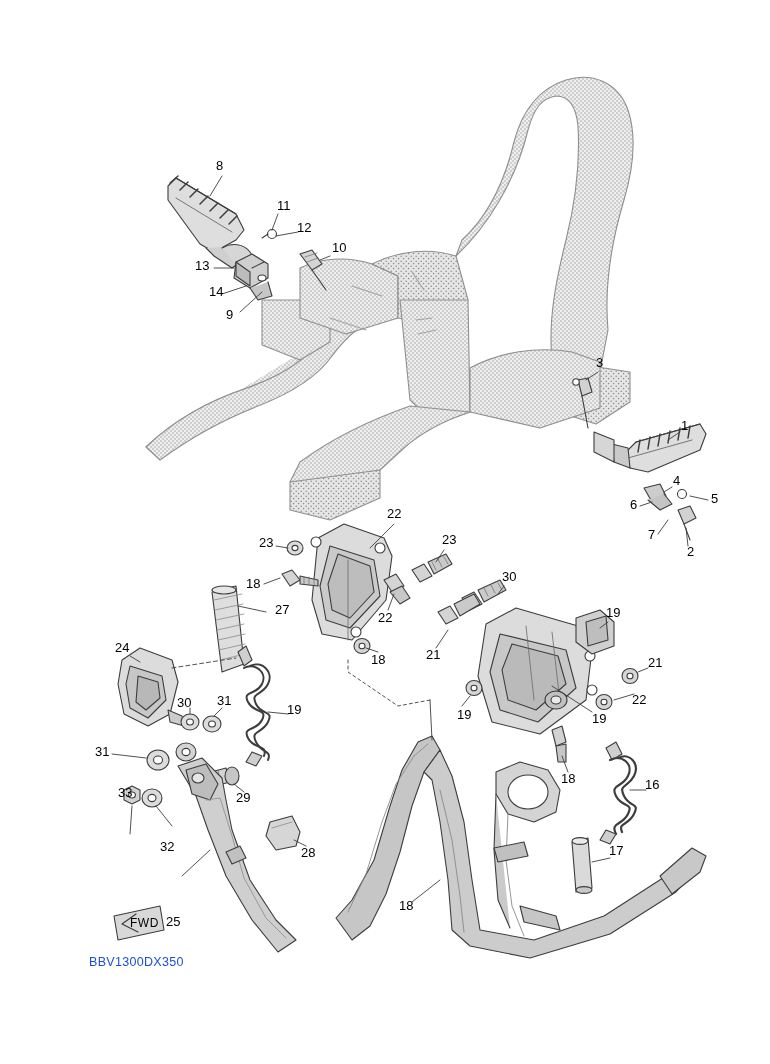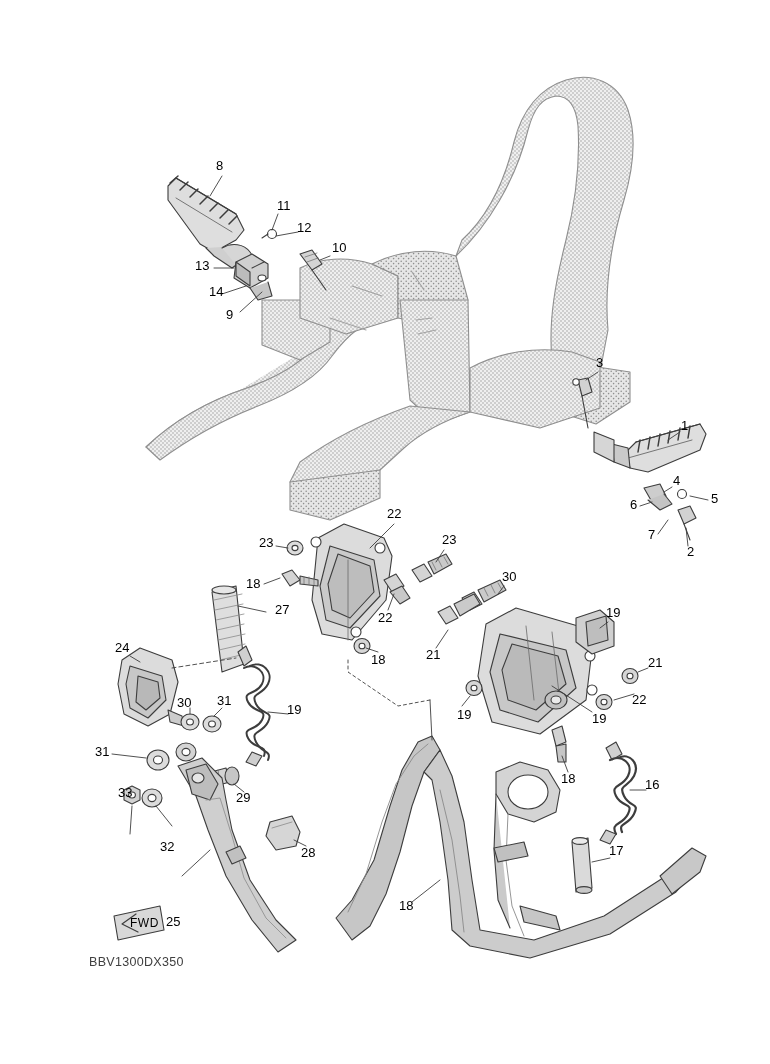--- a/index.html
+++ b/index.html
@@ -30,21 +30,21 @@
     font-size: 13px;
     color: #000000;
     white-space: nowrap;
     line-height: 1;
   }
   .partcode {
     position: absolute;
     font-family: "Liberation Sans", sans-serif;
     font-size: 12.5px;
     letter-spacing: 0.3px;
-    color: #404040;
+    color: #1d4ed8;
     white-space: nowrap;
   }
   .fwd-label {
     position: absolute;
     font-family: "Liberation Sans", sans-serif;
     font-size: 12px;
     color: #000000;
     letter-spacing: 0.5px;
   }
 </style>

